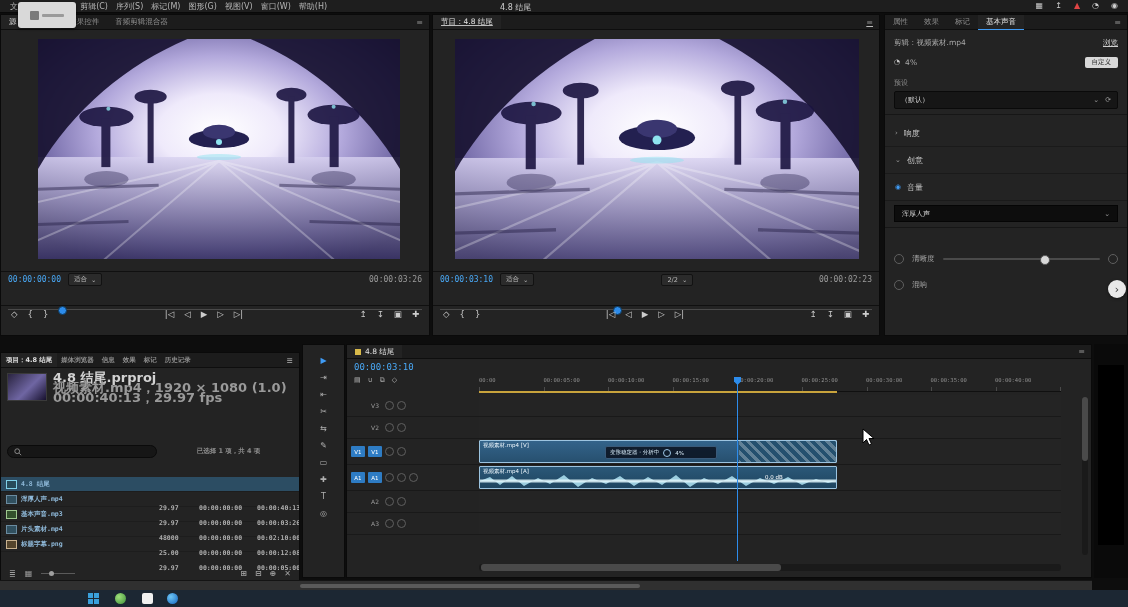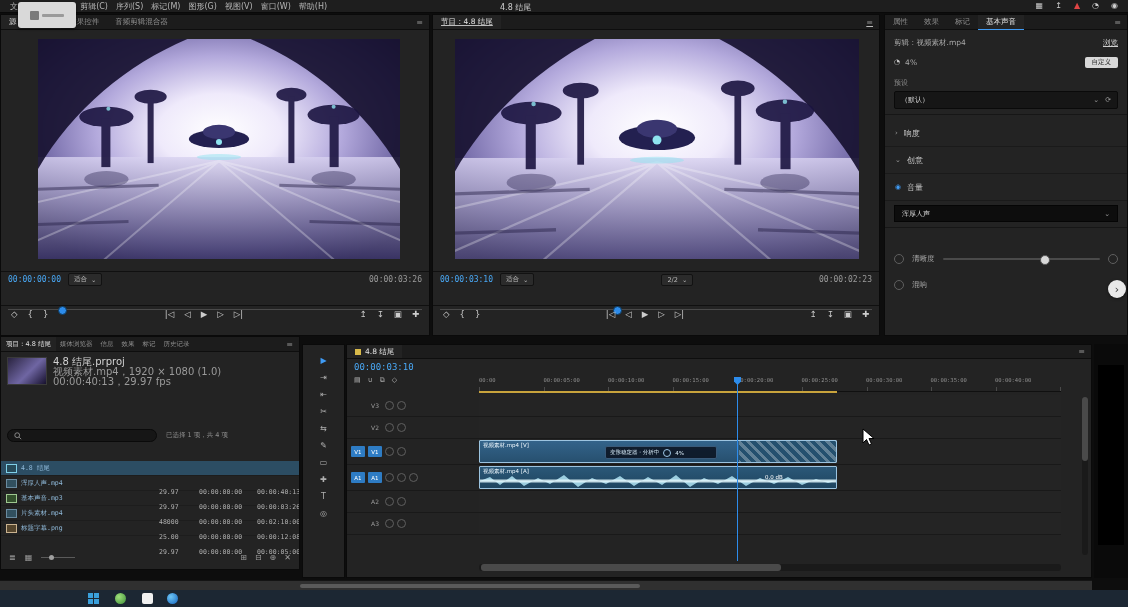--- a/index.html
+++ b/index.html
@@ -340,43 +340,43 @@
     </div>
     <div class="rp-row" style="margin-top:16px;gap:8px;">
       <span class="tcirc" style="width:8px;height:8px;"></span>
       <span>混响</span>
       <span class="chev">⌄</span>
     </div>
   </div>
 
   <div class="abs" style="left:1108px;top:280px;width:18px;height:18px;border-radius:50%;background:#e8e8e8;color:#333;display:flex;align-items:center;justify-content:center;font-size:11px;z-index:25;box-shadow:0 1px 3px rgba(0,0,0,.5);">›</div>
 
-  <div class="panel" style="left:0;top:336px;width:300px;height:234px;">
+  <div class="panel" style="left:0;top:352px;width:300px;height:234px;font-weight:bold;">
     <div class="tabrow" style="font-size:6.5px;">
       <span class="tab active" style="padding:0 5px;">项目：4.8 结尾</span>
       <span class="tab" style="padding:0 4px;">媒体浏览器</span>
       <span class="tab" style="padding:0 4px;">信息</span>
       <span class="tab" style="padding:0 4px;">效果</span>
       <span class="tab" style="padding:0 4px;">标记</span>
       <span class="tab" style="padding:0 4px;">历史记录</span>
       <span class="panelmenu">≡</span>
     </div>
     <div class="abs" style="left:6px;top:20px;width:38px;height:26px;background:linear-gradient(135deg,#2a2440,#6f66a3 55%,#17112e);border:1px solid #3a3a3a;"></div>
-    <div class="abs" style="left:52px;top:20px;font-size:10px;line-height:10px;color:#9a9a9a;">
+    <div class="abs" style="left:52px;top:20px;font-size:13px;line-height:10px;color:#9a9a9a;">
       <div style="color:#d2d2d2;">4.8 结尾.prproj</div>
       <div>视频素材.mp4，1920 × 1080 (1.0)</div>
       <div>00:00:40:13，29.97 fps</div>
     </div>
     <div class="abs" style="left:6px;top:92px;width:150px;height:13px;background:#161616;border:1px solid #0a0a0a;border-radius:7px;display:flex;align-items:center;padding:0 6px;box-sizing:border-box;">
       <svg width="8" height="8" viewBox="0 0 10 10">
           <circle cx="4" cy="4" r="3" fill="none" stroke="#8a8a8a" stroke-width="1.2"></circle>
           <line x1="6.5" y1="6.5" x2="9" y2="9" stroke="#8a8a8a" stroke-width="1.2"></line>
         </svg>
     </div>
-    <div class="abs" style="left:165px;top:94px;right:8px;text-align:left;font-size:6.5px;color:#8d8d8d;">已选择 1 项，共 4 项</div>
+    <div class="abs" style="left:165px;top:94px;right:8px;text-align:center;font-size:6.5px;color:#8d8d8d;">已选择 1 项，共 4 项</div>
     <div class="abs" style="left:0;right:0;top:124px;">
       <div class="prow sel">
         <span class="ric" style="border-color:#7fd0e8;background:#274b5a;"></span>
         <span class="pname mono">4.8 结尾</span>
         <span class="pc mono">29.97</span>
         <span class="pc start mono">00:00:00:00</span>
         <span class="pc dur mono">00:00:40:13</span>
       </div>
       <div class="prow">
         <span class="ric"></span>

